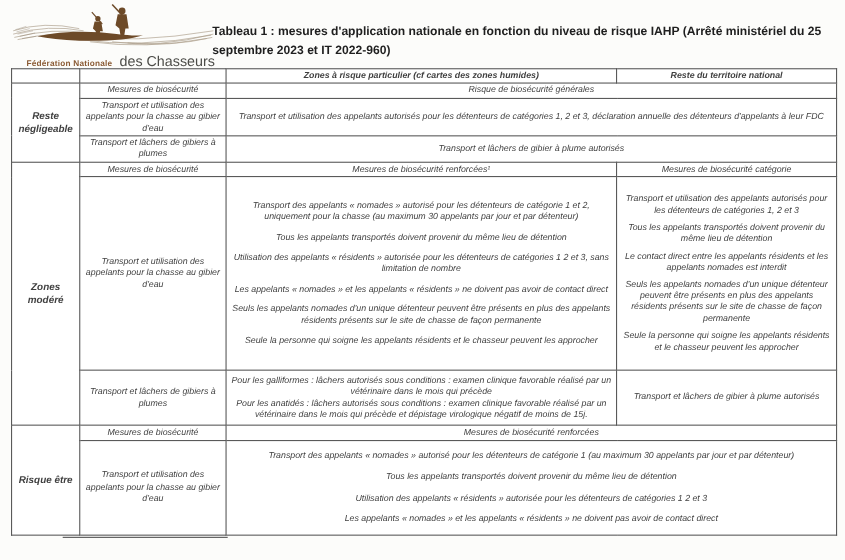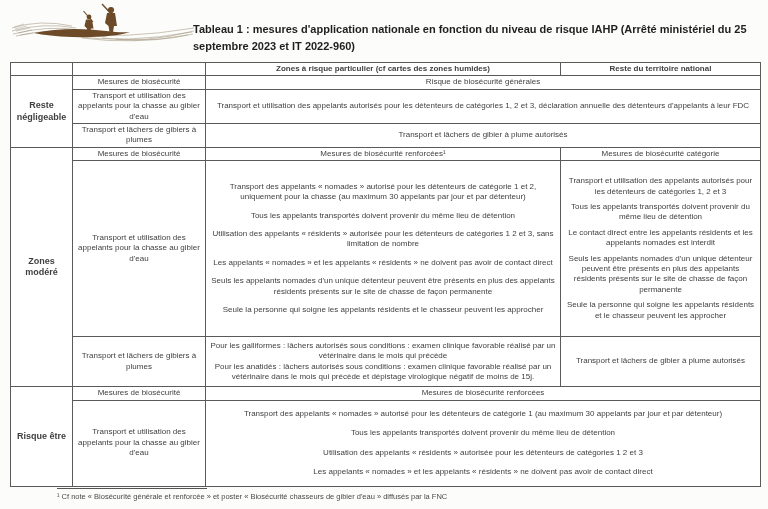--- a/index.html
+++ b/index.html
@@ -18,21 +18,21 @@
 
   .doc-title{
     position:absolute;left:193px;top:21px;width:580px;
     font-size:11px;font-weight:bold;line-height:1.5;color:#1f1f1f;margin:0;
   }
 
   
   table.measures{
     position:absolute;left:10px;top:62px;width:750px;
     border-collapse:collapse;table-layout:fixed;
-    font-size:8px;line-height:1.3;color:#3f3f3f;background:#fff;
+    font-size:8px;line-height:1.3;color:#3f3f3f;background:#fff;font-style:italic;
   }
   td{
     border:1px solid #5a5a5a;
     text-align:center;vertical-align:middle;
     padding:1px 4px;overflow:hidden;
   }
   .colhead{font-weight:bold;font-size:8px}
   .risk{font-weight:bold;font-size:9px;line-height:1.25}
   .subhead{font-size:8px}
 
@@ -82,20 +82,24 @@
       <path d="M24 30 Q 58 23 96 28 Q 112 30 120 29 Q 102 35 62 34 Q 38 33 24 30 Z" fill="#6d4a28"></path>
 
       <circle cx="101" cy="7" r="3.1" fill="#6d4a28"></circle>
       <path d="M97 10 L105 10 L107 23 L104 23 L103 29 L99.5 29 L98.5 23 L95 20 Z" fill="#6d4a28"></path>
       <line x1="92" y1="1" x2="105" y2="15" stroke="#6d4a28" stroke-width="1.4"></line>
 
       <circle cx="79" cy="14" r="2.4" fill="#6d4a28"></circle>
       <path d="M76 16.5 L82 16.5 L83.5 25.5 L81 25.5 L80.2 29.5 L77.6 29.5 L77 25.5 L74.5 23 Z" fill="#6d4a28"></path>
       <line x1="73.5" y1="8" x2="83" y2="19" stroke="#6d4a28" stroke-width="1.1"></line>
     </svg>
+    <div class="logo-text">
+      <span class="logo-small">Fédération Nationale</span>
+      <span class="logo-large">des Chasseurs</span>
+    </div>
   </div>
 
   <h1 class="doc-title">Tableau 1 : mesures d'application nationale en fonction du niveau de risque IAHP (Arrêté ministériel du 25 septembre 2023 et IT 2022-960)</h1>
 
   <table class="measures">
     <colgroup>
       <col style="width:62px">
         <col style="width:133px">
         <col style="width:355px">
         <col style="width:200px">
@@ -167,15 +171,14 @@
             <p>Transport des appelants « nomades » autorisé pour les détenteurs de catégorie 1 (au maximum 30 appelants par jour et par détenteur)</p>
             <p>Tous les appelants transportés doivent provenir du même lieu de détention</p>
             <p>Utilisation des appelants « résidents » autorisée pour les détenteurs de catégories 1 2 et 3</p>
             <p>Les appelants « nomades » et les appelants « résidents » ne doivent pas avoir de contact direct</p>
           </td>
     </tr>
   </tbody>
     </table>
 
   <div class="footnote-rule"></div>
-  <p class="footnote">¹ Cf note « Biosécurité générale et renforcée » et poster « Biosécurité chasseurs de gibier d'eau » diffusés par la FNC</p>
 
 </div>
 
 </body></html>

